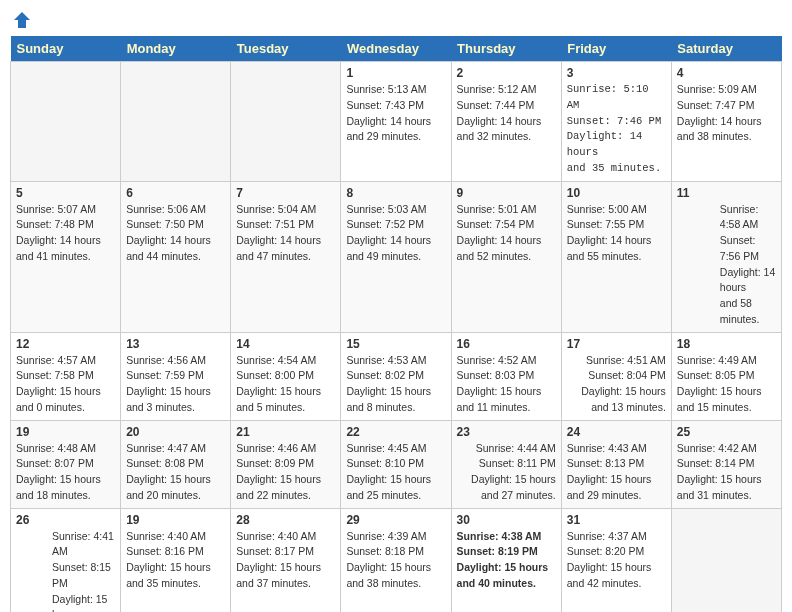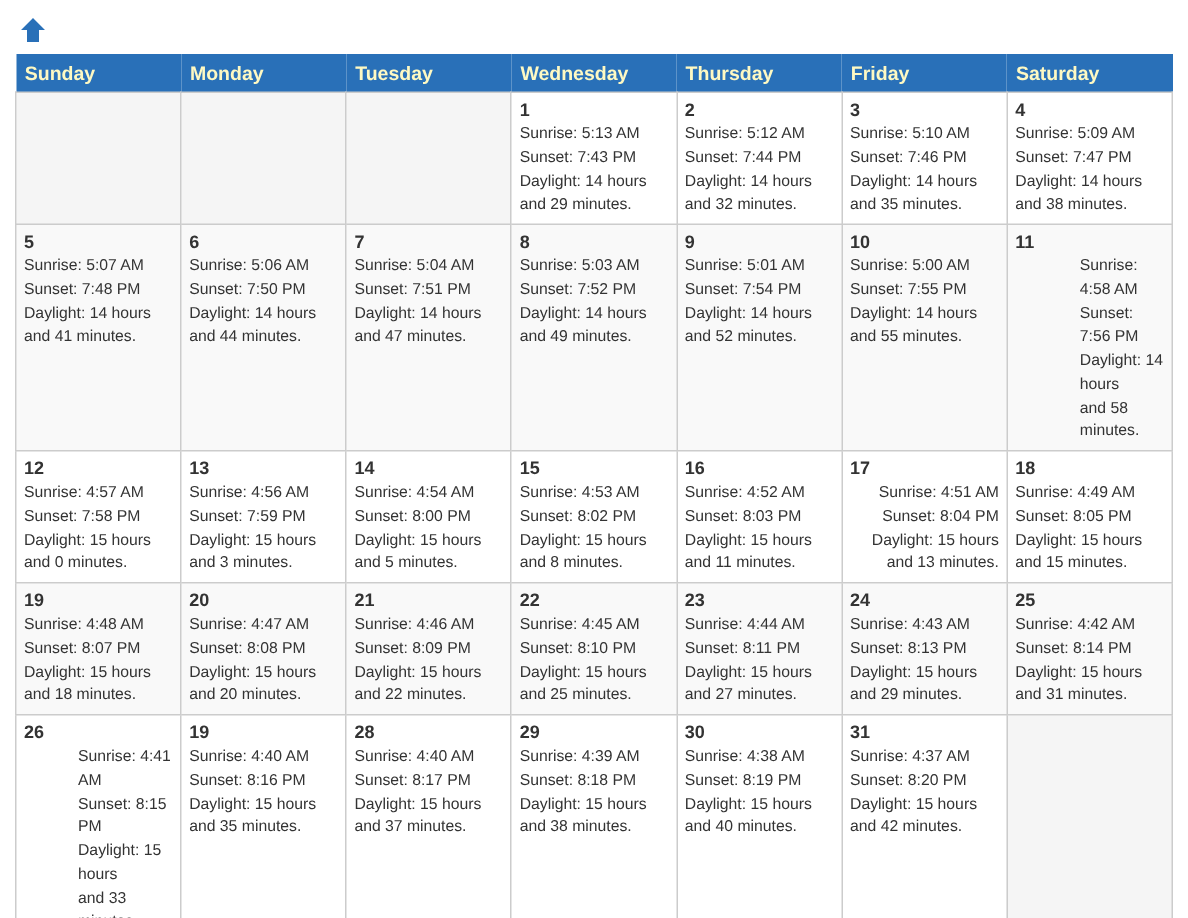--- a/index.html
+++ b/index.html
@@ -139,21 +139,21 @@
         </td>
         <td>
           <span class="day-number">2</span>
           <div class="day-info" style="white-space: pre-line;">Sunrise: 5:12 AM
 Sunset: 7:44 PM
 Daylight: 14 hours
 and 32 minutes.</div>
         </td>
         <td>
           <span class="day-number">3</span>
-          <div class="day-info" style="white-space: pre-line;">Sunrise: 5:10 AM
+          <div class="day-info" style="white-space: pre-line; font-family: Liberation Mono, monospace;">Sunrise: 5:10 AM
 Sunset: 7:46 PM
 Daylight: 14 hours
 and 35 minutes.</div>
         </td>
         <td>
           <span class="day-number">4</span>
           <div class="day-info" style="white-space: pre-line;">Sunrise: 5:09 AM
 Sunset: 7:47 PM
 Daylight: 14 hours
 and 38 minutes.</div>
@@ -285,21 +285,21 @@
         </td>
         <td>
           <span class="day-number">22</span>
           <div class="day-info" style="white-space: pre-line;">Sunrise: 4:45 AM
 Sunset: 8:10 PM
 Daylight: 15 hours
 and 25 minutes.</div>
         </td>
         <td>
           <span class="day-number">23</span>
-          <div class="day-info" style="white-space: pre-line;">Sunrise: 4:44 AM
+          <div class="day-info" style="white-space: pre-line; text-align: right;">Sunrise: 4:44 AM
 Sunset: 8:11 PM
 Daylight: 15 hours
 and 27 minutes.</div>
         </td>
         <td>
           <span class="day-number">24</span>
           <div class="day-info" style="white-space: pre-line;">Sunrise: 4:43 AM
 Sunset: 8:13 PM
 Daylight: 15 hours
 and 29 minutes.</div>
@@ -336,21 +336,21 @@
         </td>
         <td>
           <span class="day-number">29</span>
           <div class="day-info" style="white-space: pre-line;">Sunrise: 4:39 AM
 Sunset: 8:18 PM
 Daylight: 15 hours
 and 38 minutes.</div>
         </td>
         <td>
           <span class="day-number">30</span>
-          <div class="day-info" style="white-space: pre-line;">Sunrise: 4:38 AM
+          <div class="day-info" style="white-space: pre-line; font-weight: bold;">Sunrise: 4:38 AM
 Sunset: 8:19 PM
 Daylight: 15 hours
 and 40 minutes.</div>
         </td>
         <td>
           <span class="day-number">31</span>
           <div class="day-info" style="white-space: pre-line;">Sunrise: 4:37 AM
 Sunset: 8:20 PM
 Daylight: 15 hours
 and 42 minutes.</div>

